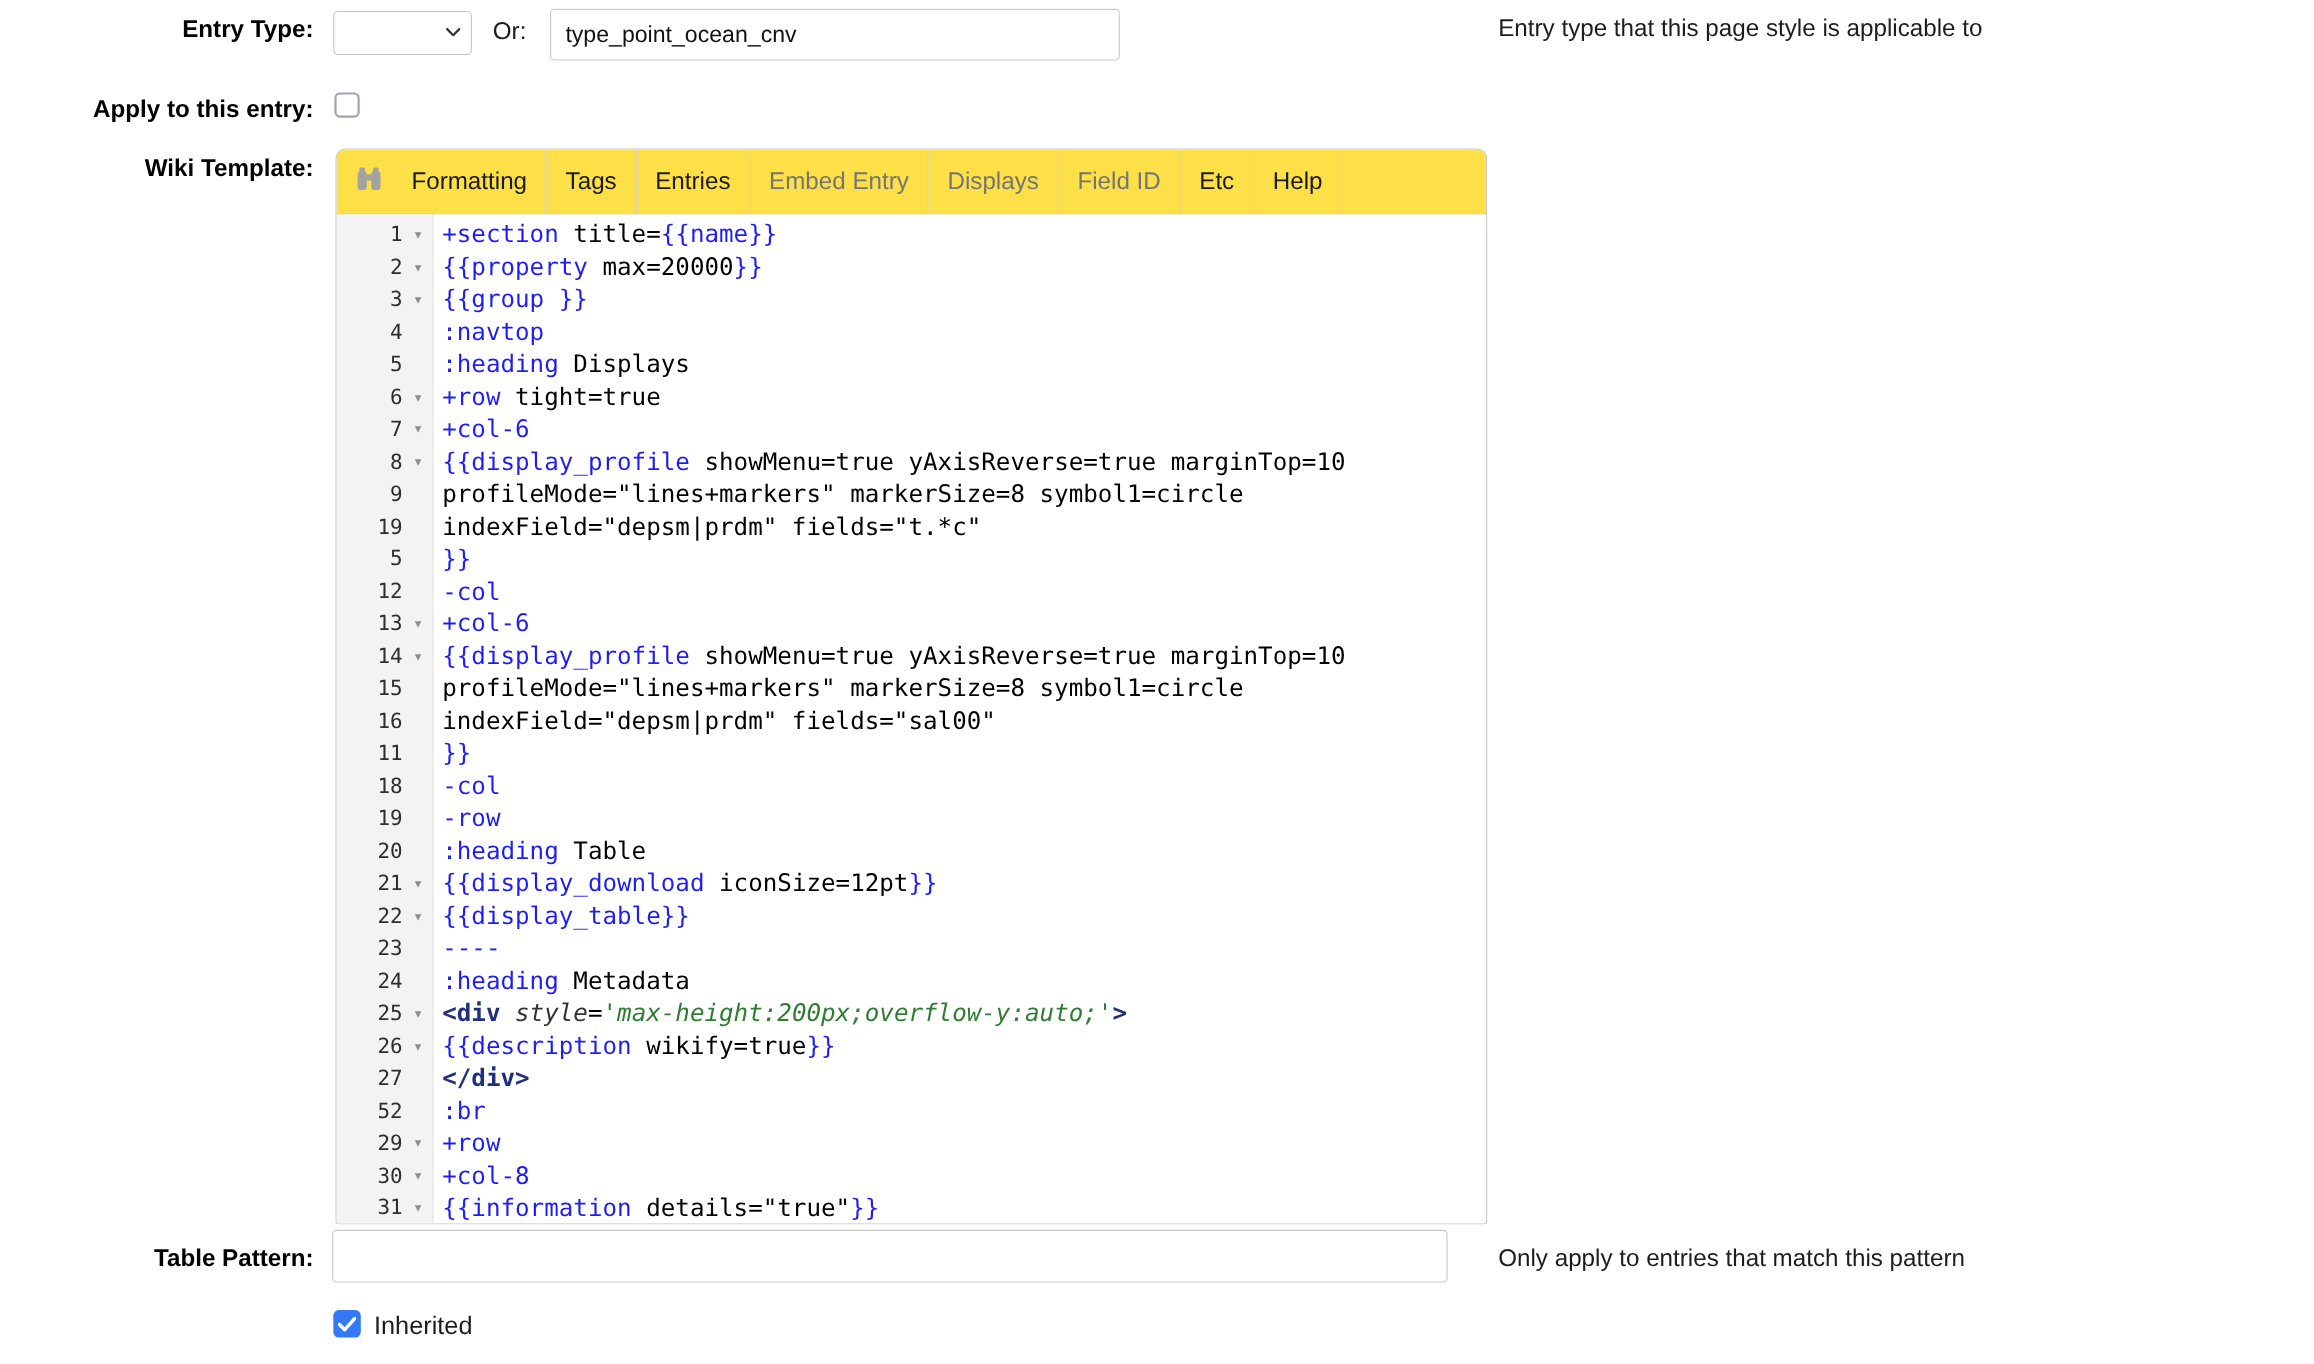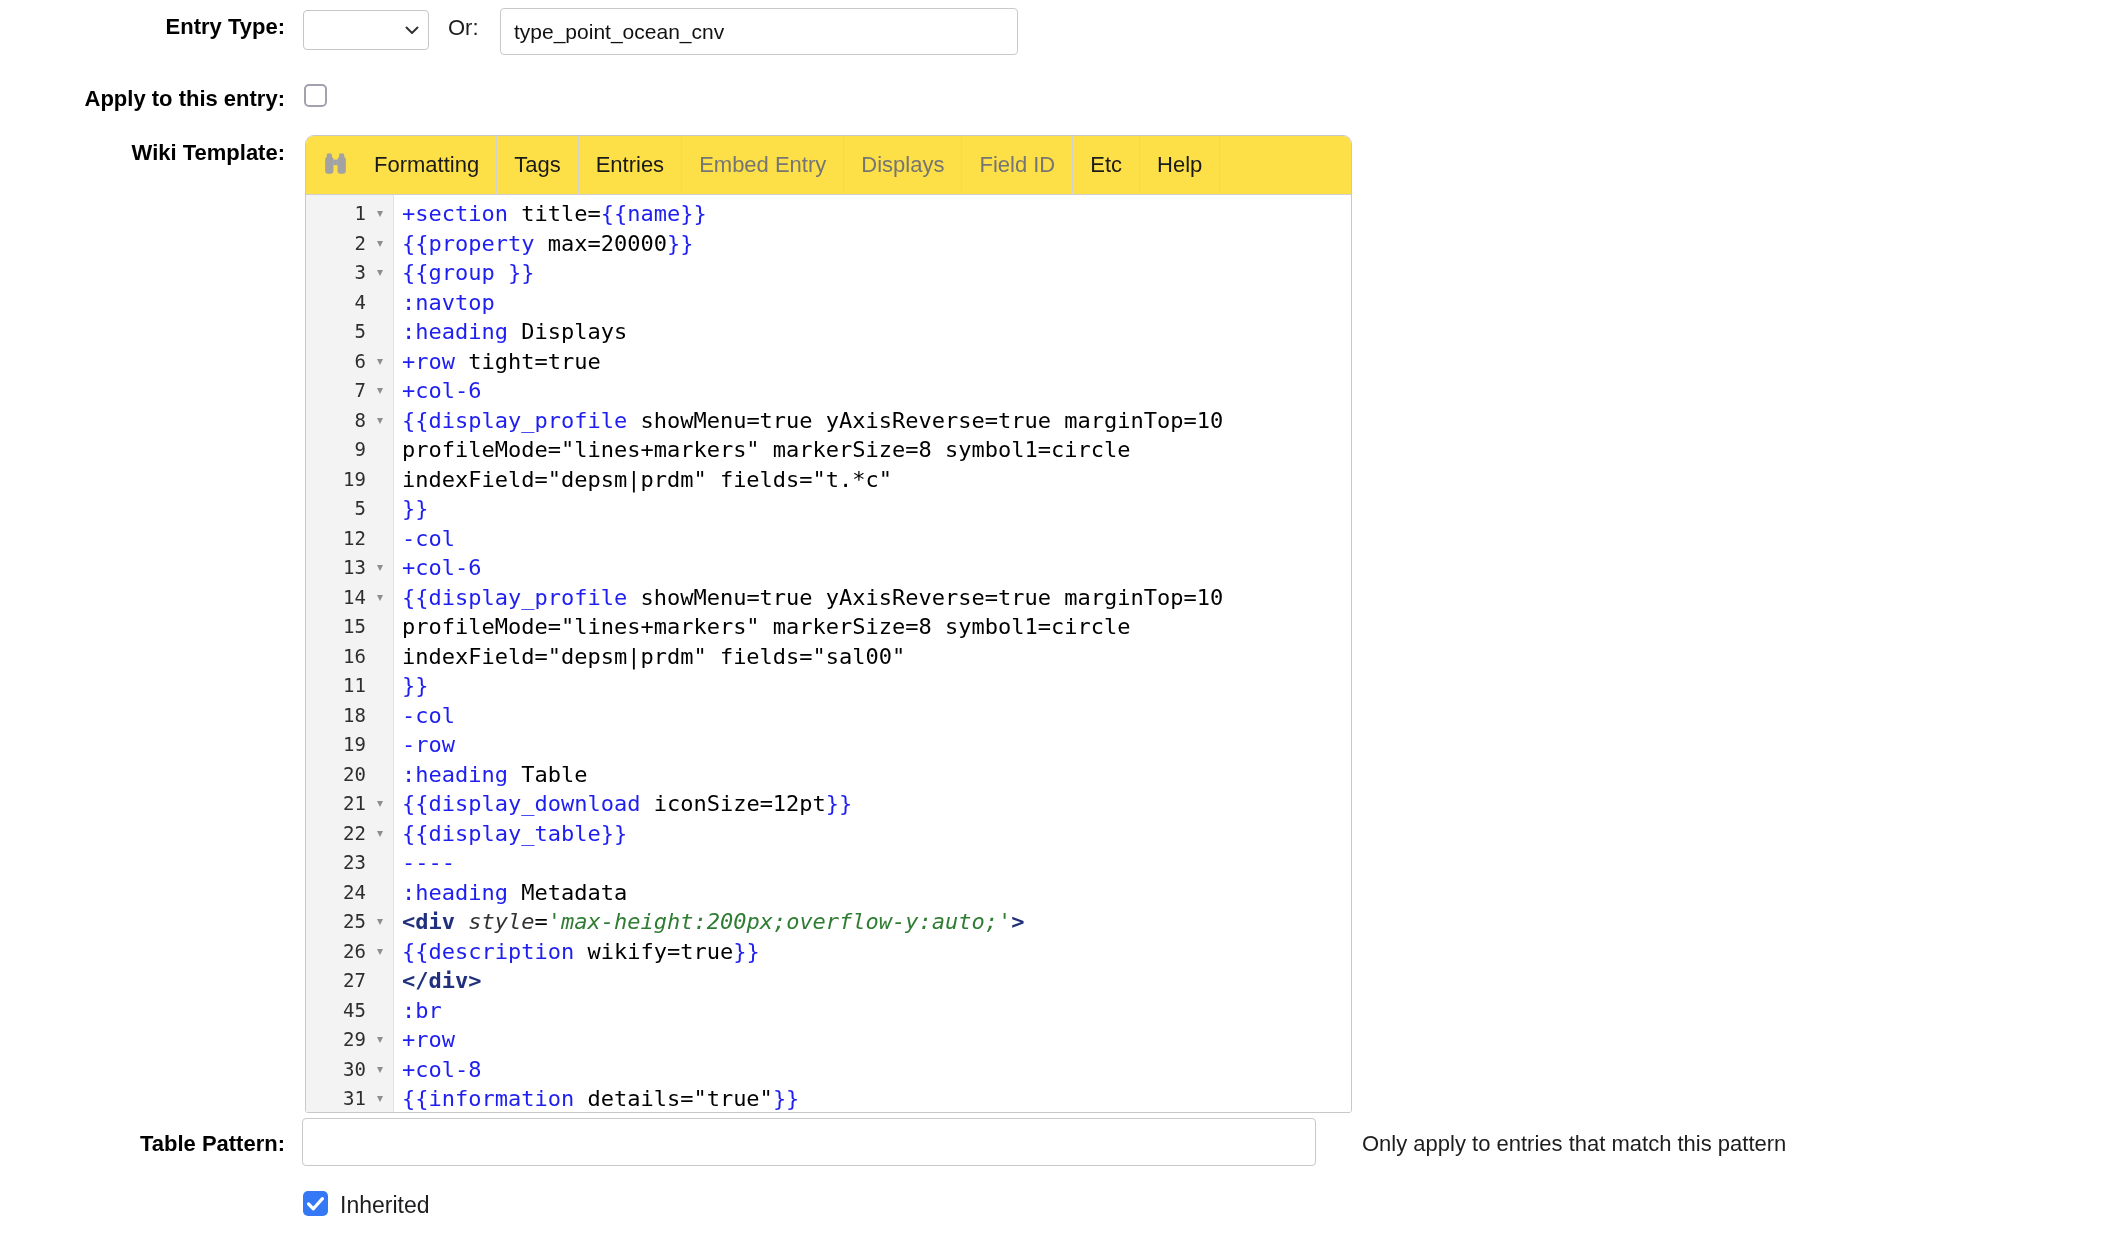--- a/index.html
+++ b/index.html
@@ -63,20 +63,21 @@
   <div class="select">
     <span></span>
     <span>
       <svg width="14" height="9" viewBox="0 0 14 9">
           <polyline points="1.5,1.5 7,7 12.5,1.5" fill="none" stroke="#333" stroke-width="2" stroke-linecap="round" stroke-linejoin="round"></polyline>
         </svg>
     </span>
   </div>
   <div class="or-label">Or:</div>
   <input class="text-input input-entry" type="text" value="type_point_ocean_cnv" style="">
+  <div class="help-text" style="top:13px;">Entry type that this page style is applicable to</div>
 
   <div class="row-label" style="top:86px;">Apply to this entry:</div>
   <div class="checkbox cb-apply">
     
   </div>
 
   <div class="row-label" style="top:140px;">Wiki Template:</div>
   <div class="editor">
     <div class="tabbar">
       <div class="tab-icon-cell">
@@ -288,21 +289,21 @@
           </div>
           <div class="code-line">
             <div class="gutter-cell">
               <span class="ln">27</span>
               <span class="fold"></span>
             </div>
             <div class="code-text"><span class="seg-tag">&lt;/div&gt;</span></div>
           </div>
           <div class="code-line">
             <div class="gutter-cell">
-              <span class="ln">45</span>
+              <span class="ln">52</span>
               <span class="fold"></span>
             </div>
             <div class="code-text"><span class="seg-kw">:br</span></div>
           </div>
           <div class="code-line">
             <div class="gutter-cell">
               <span class="ln">29</span>
               <span class="fold">▾</span>
             </div>
             <div class="code-text"><span class="seg-kw">+row</span></div>

